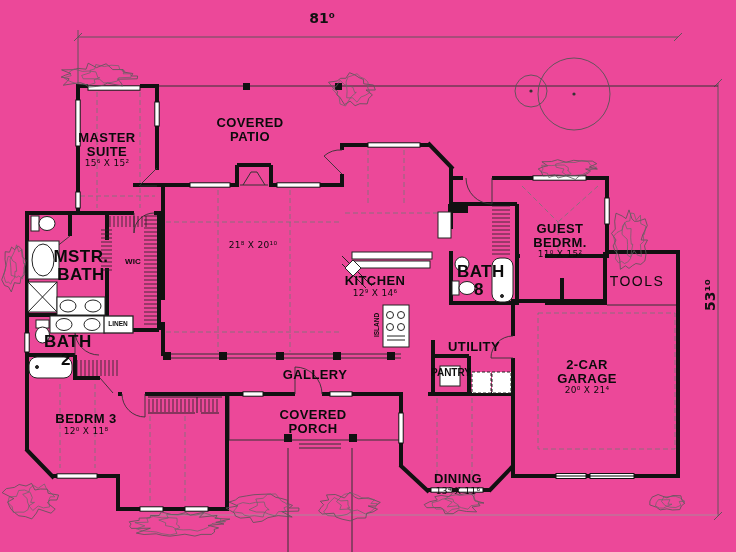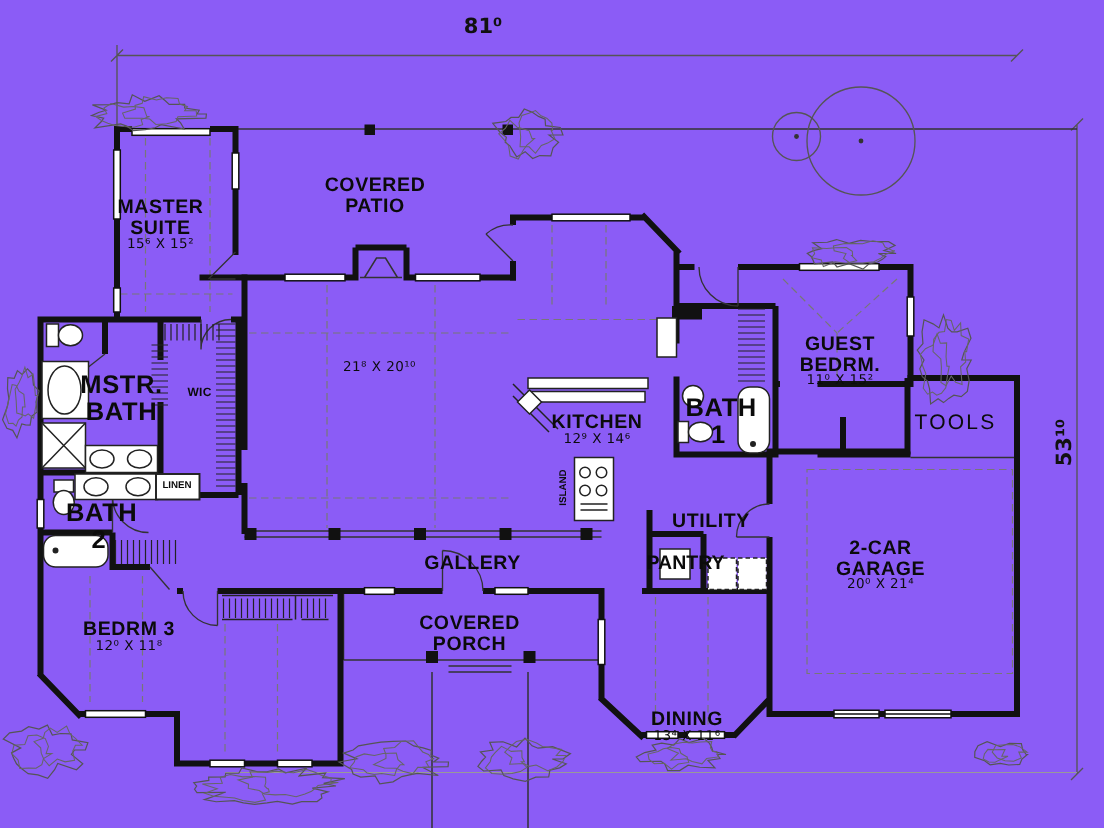--- a/index.html
+++ b/index.html
@@ -1,16 +1,16 @@
 <!DOCTYPE html>
 <html><head>
 <meta charset="utf-8">
 <style>
   html,body{margin:0;padding:0;background:#fff;}
-  #stage{position:relative;width:736px;height:552px;background:#8b5cf6;overflow:hidden;
+  #stage{position:relative;width:736px;height:552px;background:#ec4899;overflow:hidden;
          font-family:"Liberation Sans",sans-serif;}
   #stage svg{position:absolute;left:0;top:0;}
   .lbl{position:absolute;transform:translateX(-50%);text-align:center;color:#0b0b0b;
        white-space:normal;line-height:1.04;pointer-events:none;}
   .nm{font-weight:bold;font-size:13px;letter-spacing:.4px;font-family:"Liberation Sans",sans-serif;}
   .dm{font-size:9px;font-weight:normal;letter-spacing:.3px;margin-top:1px;font-family:"DejaVu Sans",sans-serif;}
   .sm .nm{font-size:17px;}
   .tiny .nm{font-size:8px;font-weight:bold;letter-spacing:.2px;}
   .micro .nm{font-size:6.5px;font-weight:bold;letter-spacing:0;}
   .light .nm{font-size:14px;font-weight:normal;letter-spacing:1.5px;}
@@ -279,44 +279,44 @@
 </div>
 <div class="lbl sm" style="left:81px;top:248px;width:62px;">
   <div class="nm">MSTR. BATH</div>
 </div>
 <div class="lbl tiny" style="left:133px;top:258px;width:40px;">
   <div class="nm">WIC</div>
 </div>
 <div class="lbl" style="left:253px;top:240px;width:80px;">
   <div class="dm">21⁸ X 20¹⁰</div>
 </div>
-<div class="lbl" style="left:398px;top:274px;width:110px;">
+<div class="lbl" style="left:375px;top:274px;width:110px;">
   <div class="nm">KITCHEN</div>
   <div class="dm">12⁹ X 14⁶</div>
 </div>
 <div class="lbl micro rot" style="left:377px;top:325px;width:40px;transform-origin:center;">
   <div class="nm">ISLAND</div>
 </div>
 <div class="lbl sm" style="left:479px;top:263px;width:44px;">
-  <div class="nm">BATH 1</div>
+  <div class="nm">BATH 8</div>
 </div>
 <div class="lbl light" style="left:637px;top:274px;width:70px;">
   <div class="nm">TOOLS</div>
 </div>
 <div class="lbl sm" style="left:66px;top:333px;width:44px;">
   <div class="nm">BATH 2</div>
 </div>
 <div class="lbl micro" style="left:118px;top:321px;width:30px;">
   <div class="nm">LINEN</div>
 </div>
 <div class="lbl" style="left:474px;top:340px;width:80px;">
   <div class="nm">UTILITY</div>
 </div>
 <div class="lbl micro" style="left:451px;top:368px;width:40px;">
-  <div class="nm" style="font-size:13px;">PANTRY</div>
+  <div class="nm" style="font-size:10px;">PANTRY</div>
 </div>
 <div class="lbl" style="left:587px;top:358px;width:84px;">
   <div class="nm">2-CAR GARAGE</div>
   <div class="dm">20⁰ X 21⁴</div>
 </div>
 <div class="lbl" style="left:315px;top:368px;width:90px;">
   <div class="nm">GALLERY</div>
 </div>
 <div class="lbl" style="left:458px;top:452px;width:80px;margin-top:20px;">
   <div class="nm">DINING</div>

